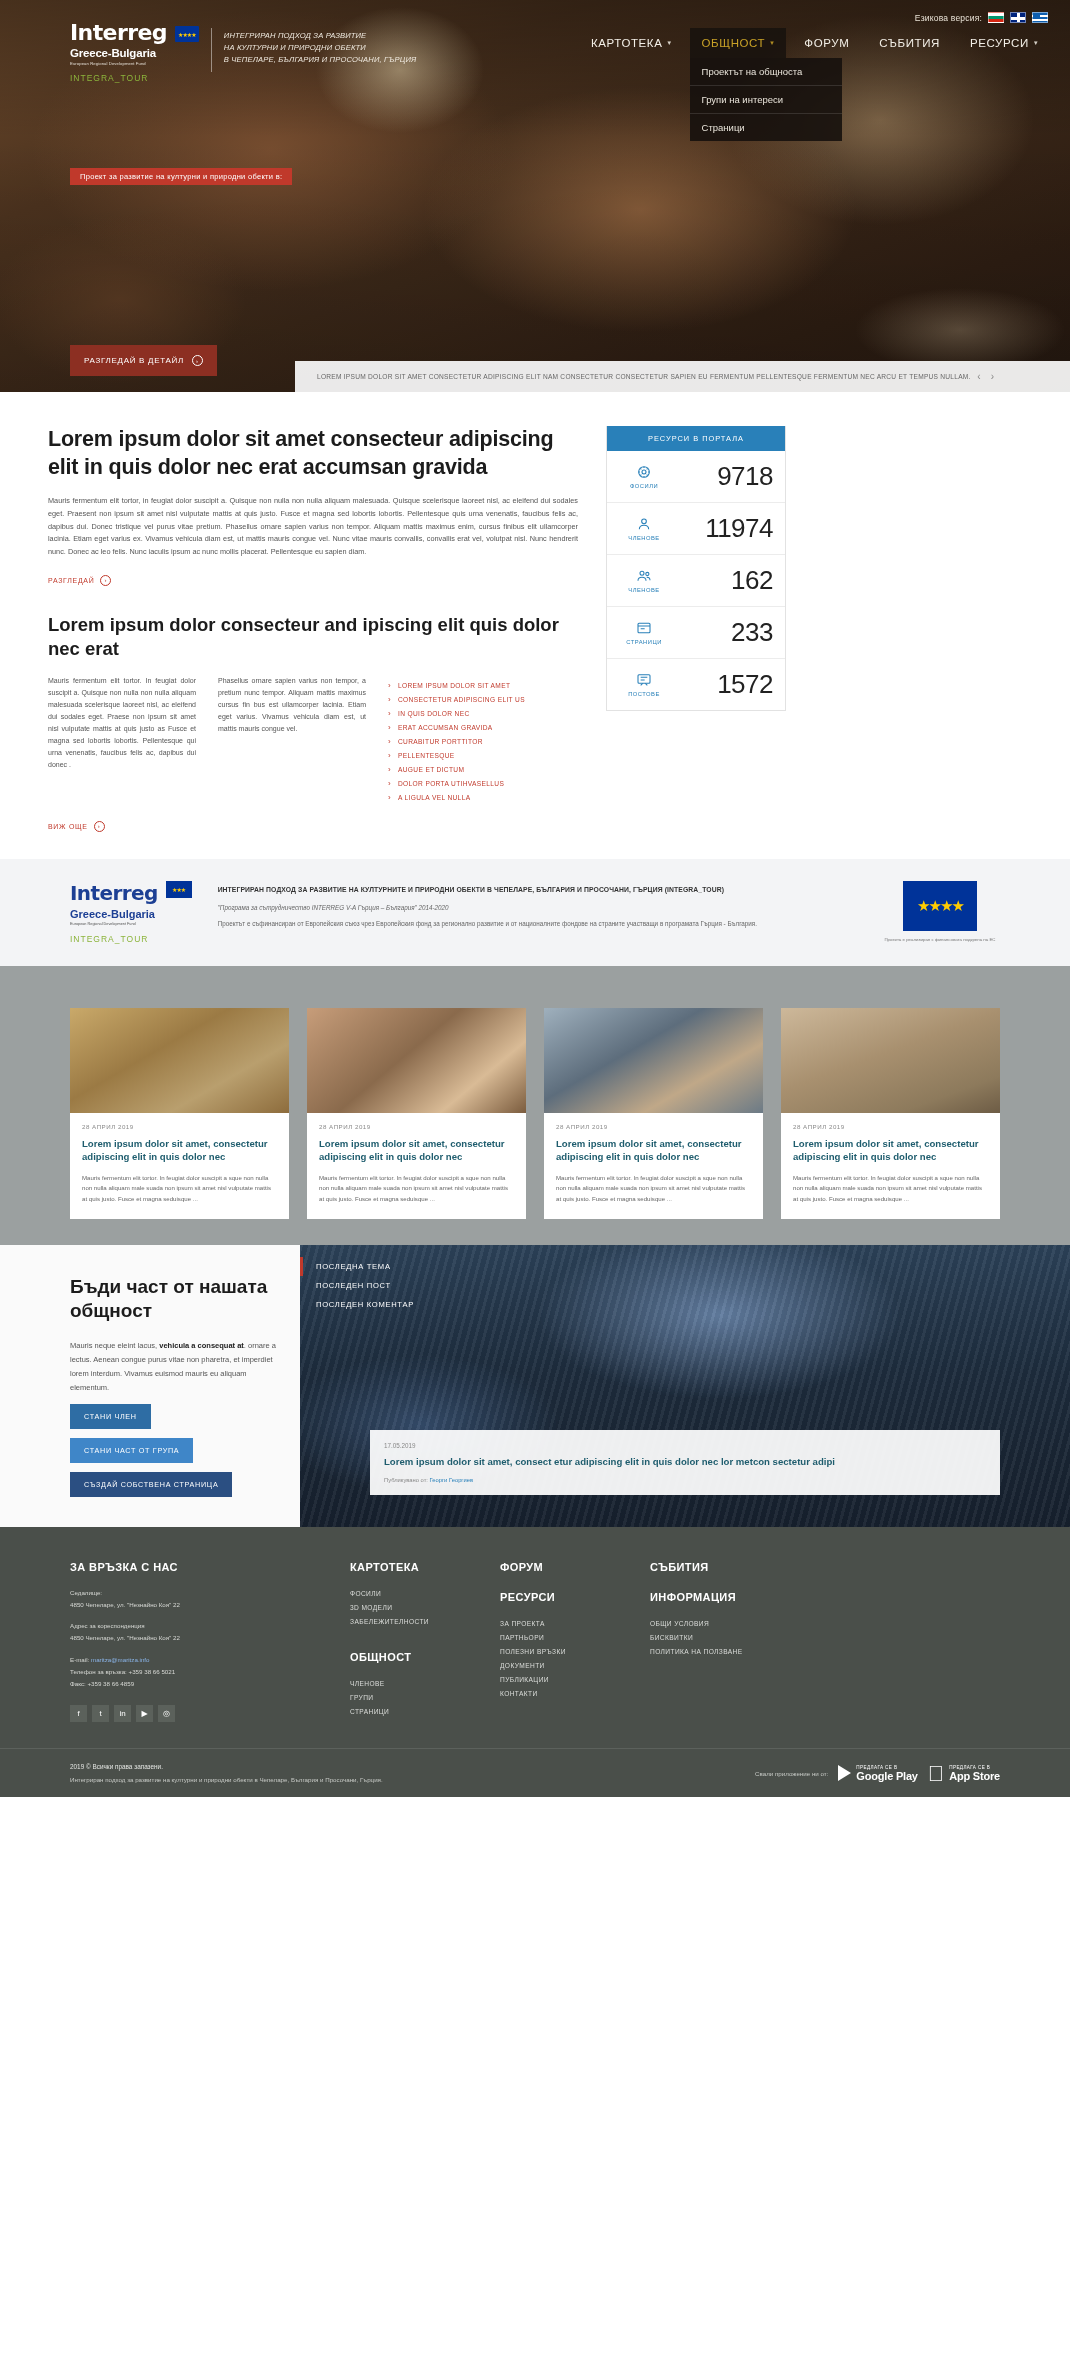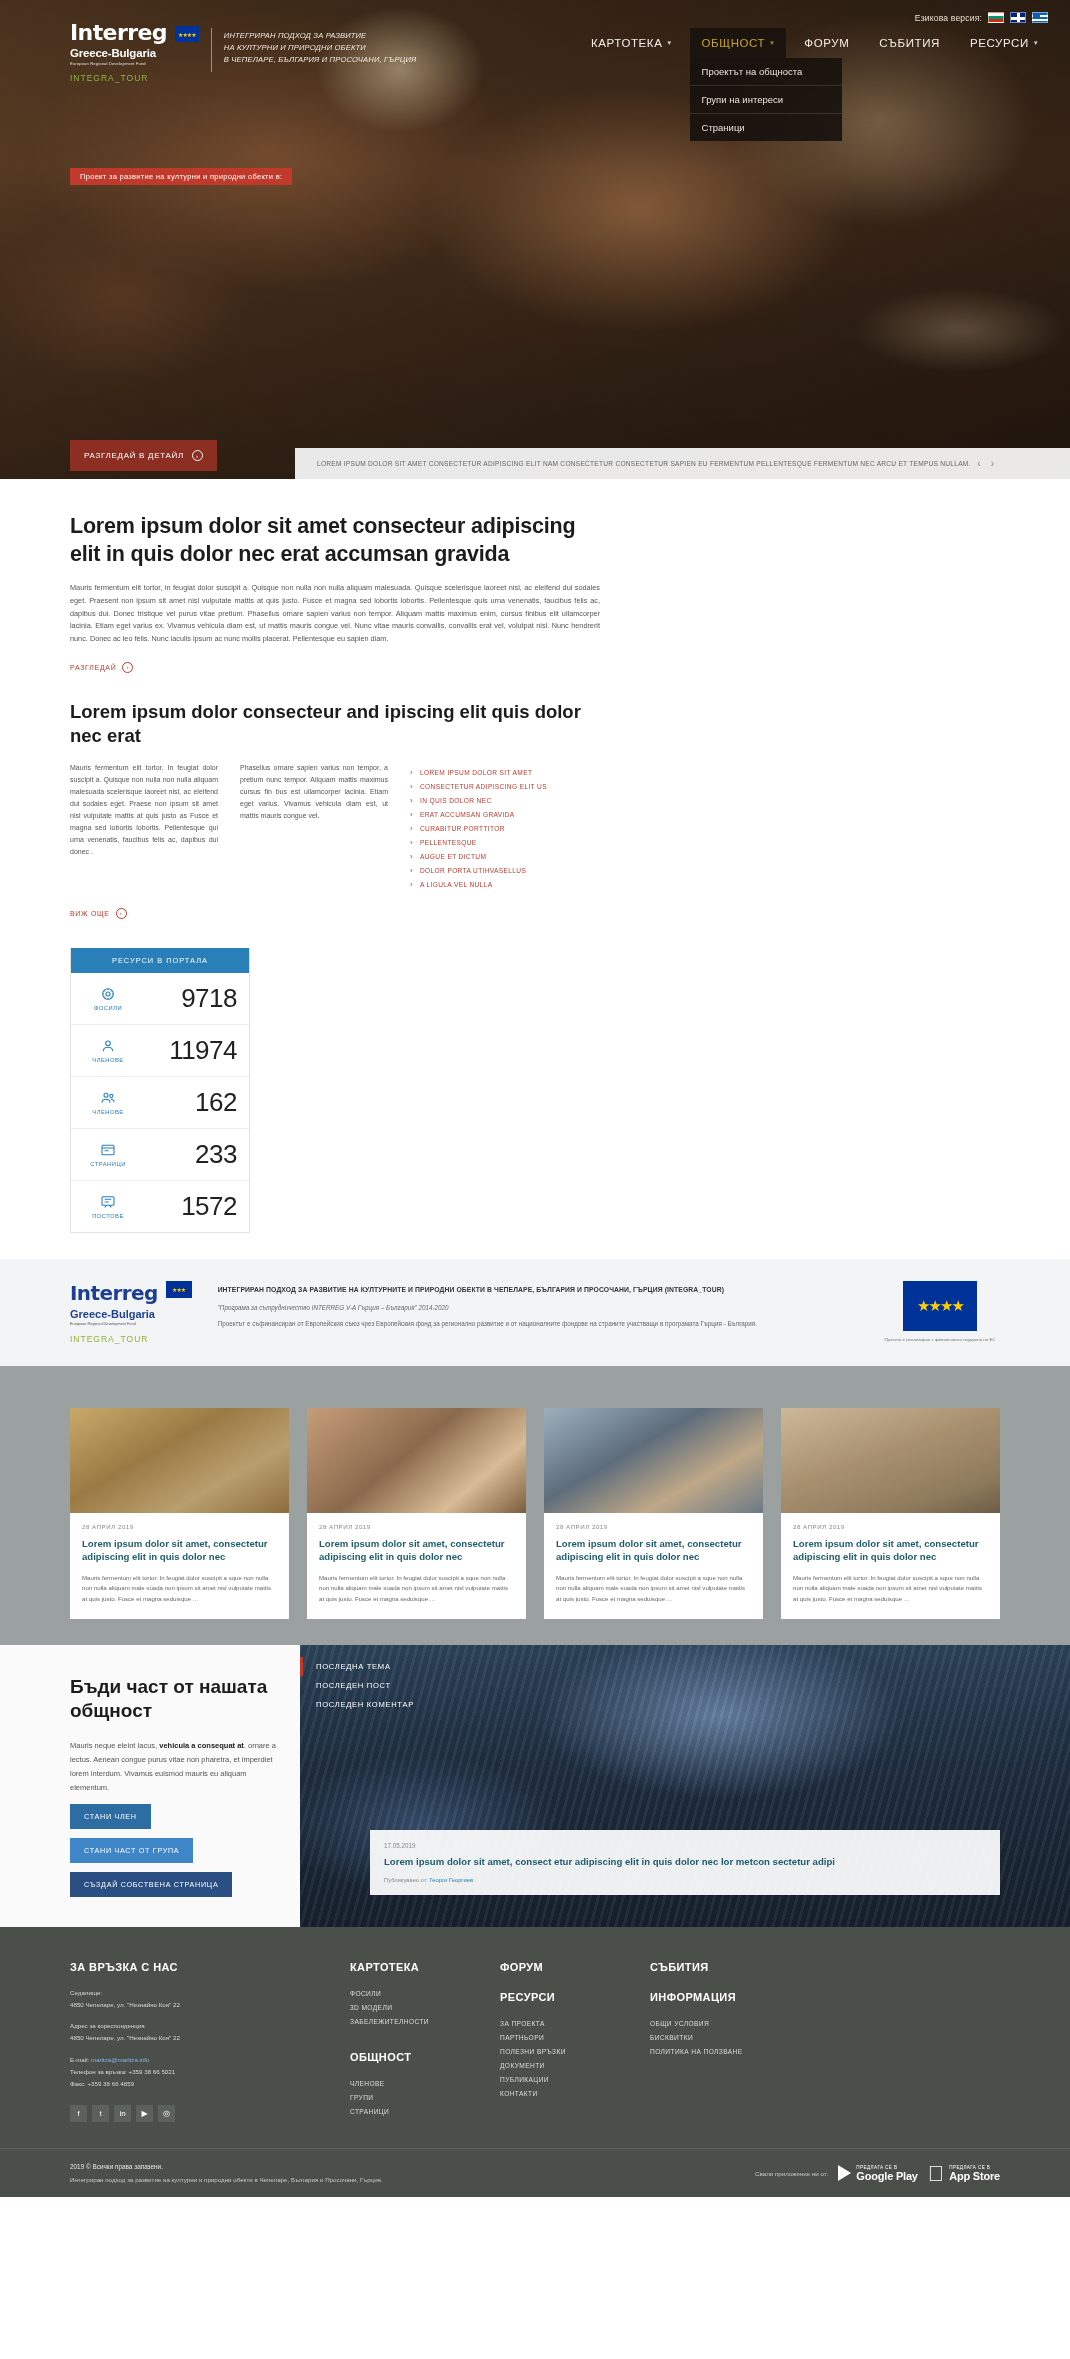--- a/index.html
+++ b/index.html
@@ -5,21 +5,21 @@
   * { box-sizing: border-box; margin:0; padding:0; }
   html,body { background:#fff; }
   body {
     width:1070px; height:2359px; position:relative; overflow:hidden;
     font-family:"Liberation Sans", sans-serif;
     color:#333;
   }
   .page { width:1070px; position:relative; }
 
   
-  .hero { position:relative; width:1070px; height:479px; overflow:hidden;
+  .hero { position:relative; width:1070px; height:392px; overflow:hidden;
           background:#3a2a1c; }
   .hero-img {
     position:absolute; inset:0;
     background:
       radial-gradient(ellipse 340px 200px at 270px 150px, rgba(120,78,48,.95), rgba(70,44,26,0) 70%),
       radial-gradient(ellipse 300px 170px at 640px 210px, rgba(140,96,60,.9), rgba(60,38,22,0) 72%),
       radial-gradient(ellipse 220px 150px at 880px 120px, rgba(180,150,110,.55), rgba(60,38,22,0) 70%),
       radial-gradient(ellipse 180px 120px at 120px 300px, rgba(92,60,36,.9), rgba(50,32,18,0) 70%),
       linear-gradient(160deg,#6d4a2c 0%,#4b321e 28%,#3a2718 55%,#2d1d12 80%,#241810 100%);
   }
@@ -76,31 +76,31 @@
            clip-path:polygon(0 0,100% 0,100% 70%,50% 100%,0 70%); position:relative; border:1px solid #8a6a18;}
   .crest:before{content:"";position:absolute;left:5px;top:5px;right:5px;bottom:12px;
            background:repeating-linear-gradient(to bottom,#2e7d32 0 4px,#1b5e20 4px 8px);}
   .crest-top{position:absolute;top:-6px;left:2px;font-size:4px;color:#f2e2a0;}
   .muni-txt .l1 { color:#fff; font-size:15px; font-weight:bold; letter-spacing:.5px; line-height:1.15;}
   .muni-txt .l2 { color:#fff; font-size:15px; font-weight:bold; letter-spacing:.5px; line-height:1.15;}
   .greek-emblem{ width:52px; height:40px; background:#e8e4db; border-radius:50% 50% 45% 45%;
                  clip-path:polygon(10% 40%,30% 10%,60% 5%,90% 30%,100% 60%,80% 95%,40% 100%,5% 75%); }
   .muni-txt .s1{ color:#fff; font-size:11px; font-weight:bold; letter-spacing:.4px;}
   .muni-txt .s2{ color:#fff; font-size:11px; font-weight:bold; letter-spacing:.4px;}
-  .hb-cta { position:absolute; left:70px; bottom:8px; height:31px; background:#8c2f22; color:#fff;
+  .hb-cta { position:absolute; left:70px; bottom:16px; height:31px; background:#8c2f22; color:#fff;
             display:flex; align-items:center; gap:8px; padding:0 14px; font-size:8px; letter-spacing:.7px; cursor:pointer;}
   .hb-cta .circ{ width:11px;height:11px;border:1px solid #fff;border-radius:50%;display:flex;align-items:center;justify-content:center;font-size:6px;}
   .hb-right { position:absolute; left:295px; bottom:0; right:0; height:31px; background:rgba(246,246,246,.94);
               display:flex; align-items:center; padding:0 16px 0 22px; }
   .hb-right .txt { flex:1; font-size:6.6px; color:#666; line-height:1.5; letter-spacing:.25px;}
   .hb-arrows { display:flex; gap:10px; color:#888; font-size:10px; padding-right:60px;}
   .hb-arrows span{cursor:pointer;}
 
   
-  .intro { padding:34px 70px 0 70px; display:flex; gap:28px;flex-direction:column; }
+  .intro { padding:34px 70px 0 48px; display:flex; gap:28px; }
   .intro-left { width:530px; }
   h1.lead { font-size:21.5px; line-height:1.28; color:#1c1c1c; font-weight:bold; letter-spacing:-.2px;}
   p.body { font-size:7.3px; line-height:1.75; color:#555; margin-top:14px; text-align:justify;}
   .red-link { display:inline-flex; align-items:center; gap:6px; color:#c0392b; font-size:7px; letter-spacing:.7px; margin-top:16px; cursor:pointer;}
   .red-link .circ{ width:11px;height:11px;border:1px solid #c0392b;border-radius:50%;display:flex;align-items:center;justify-content:center;font-size:6px;}
   h2.lead2 { font-size:18.5px; line-height:1.3; color:#1c1c1c; font-weight:bold; margin-top:26px;}
   .two-col { display:flex; gap:22px; margin-top:14px;}
   .two-col .col { flex:1; }
   .two-col p { font-size:7px; line-height:1.72; color:#555; text-align:justify;}
   .bullets { width:190px; padding-top:4px;}

